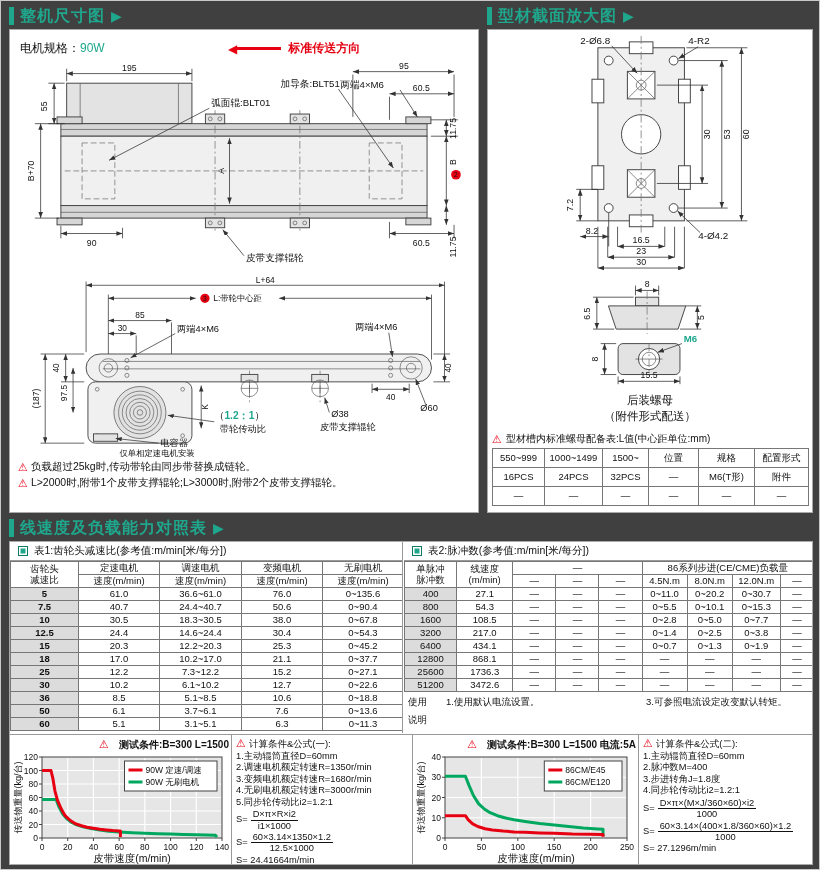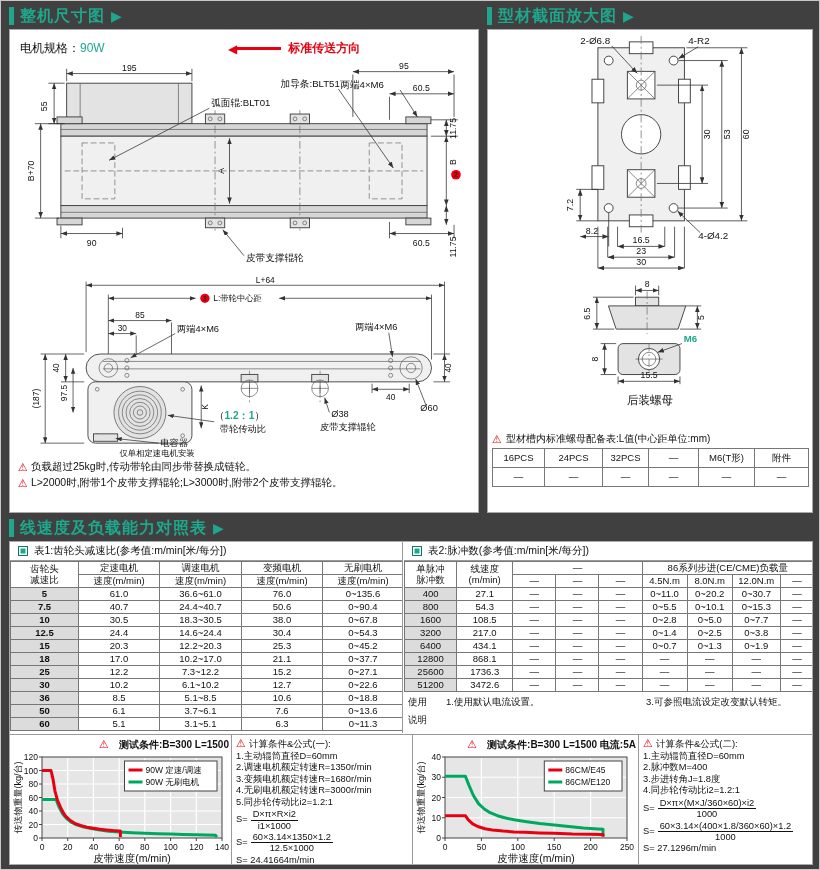--- a/index.html
+++ b/index.html
@@ -404,37 +404,46 @@
       <line class="dim" x1="112" y1="72" x2="112" y2="104" marker-start="url(#mNT)" marker-end="url(#mNT)"></line>
       <text class="d" x="105" y="88" text-anchor="middle" transform="rotate(-90 105 88)">8</text>
       <line class="ext" x1="126" y1="106" x2="126" y2="114"></line>
         <line class="ext" x1="190" y1="106" x2="190" y2="114"></line>
       <line class="dim" x1="126" y1="111" x2="190" y2="111" marker-start="url(#mNT)" marker-end="url(#mNT)"></line>
       <text class="d" x="158" y="108" text-anchor="middle">15.5</text>
     </svg>
 
     <div class="nut-caps">
       <div>后装螺母</div>
+      <div>（附件形式配送）</div>
     </div>
 
     <div class="nut-table-wrap">
       <div class="ntitle">
         <span class="warn"></span>
         <span>型材槽内标准螺母配备表:L值(中心距单位:mm)</span>
       </div>
       <table class="dtable nt">
         <colgroup>
             <col style="width:52px">
             <col style="width:58px">
             <col style="width:46px">
             <col style="width:50px">
             <col style="width:56px">
             <col style="width:54px">
           </colgroup>
         <tbody>
+            <tr>
+              <td>550~999</td>
+              <td>1000~1499</td>
+              <td>1500~</td>
+              <td>位置</td>
+              <td>规格</td>
+              <td>配置形式</td>
+            </tr>
             <tr>
               <td>16PCS</td>
               <td>24PCS</td>
               <td>32PCS</td>
               <td>—</td>
               <td>M6(T形)</td>
               <td>附件</td>
             </tr>
             <tr>
               <td>—</td>

